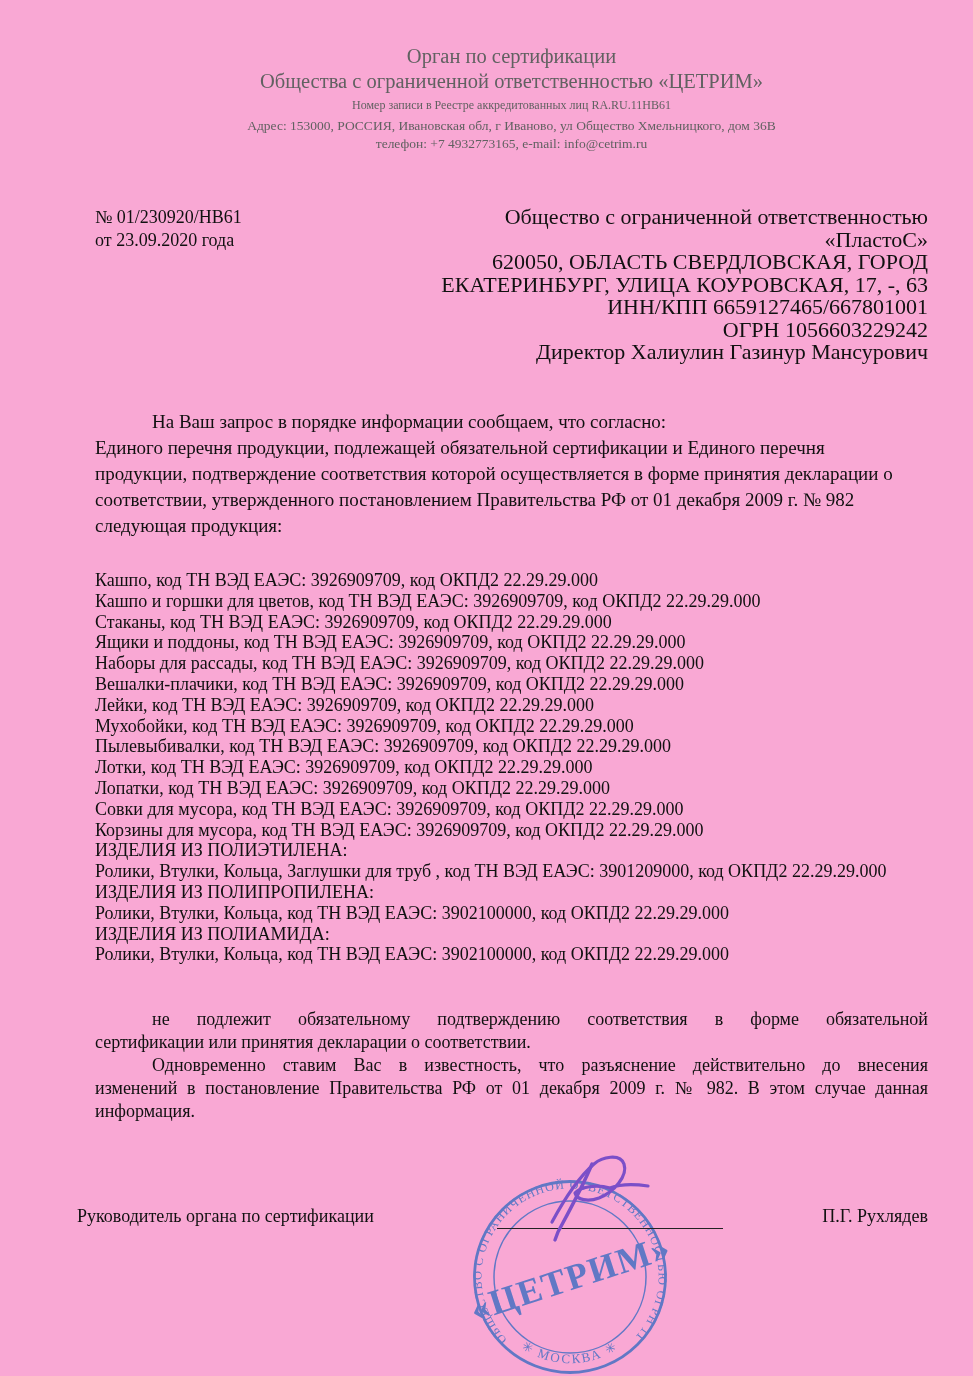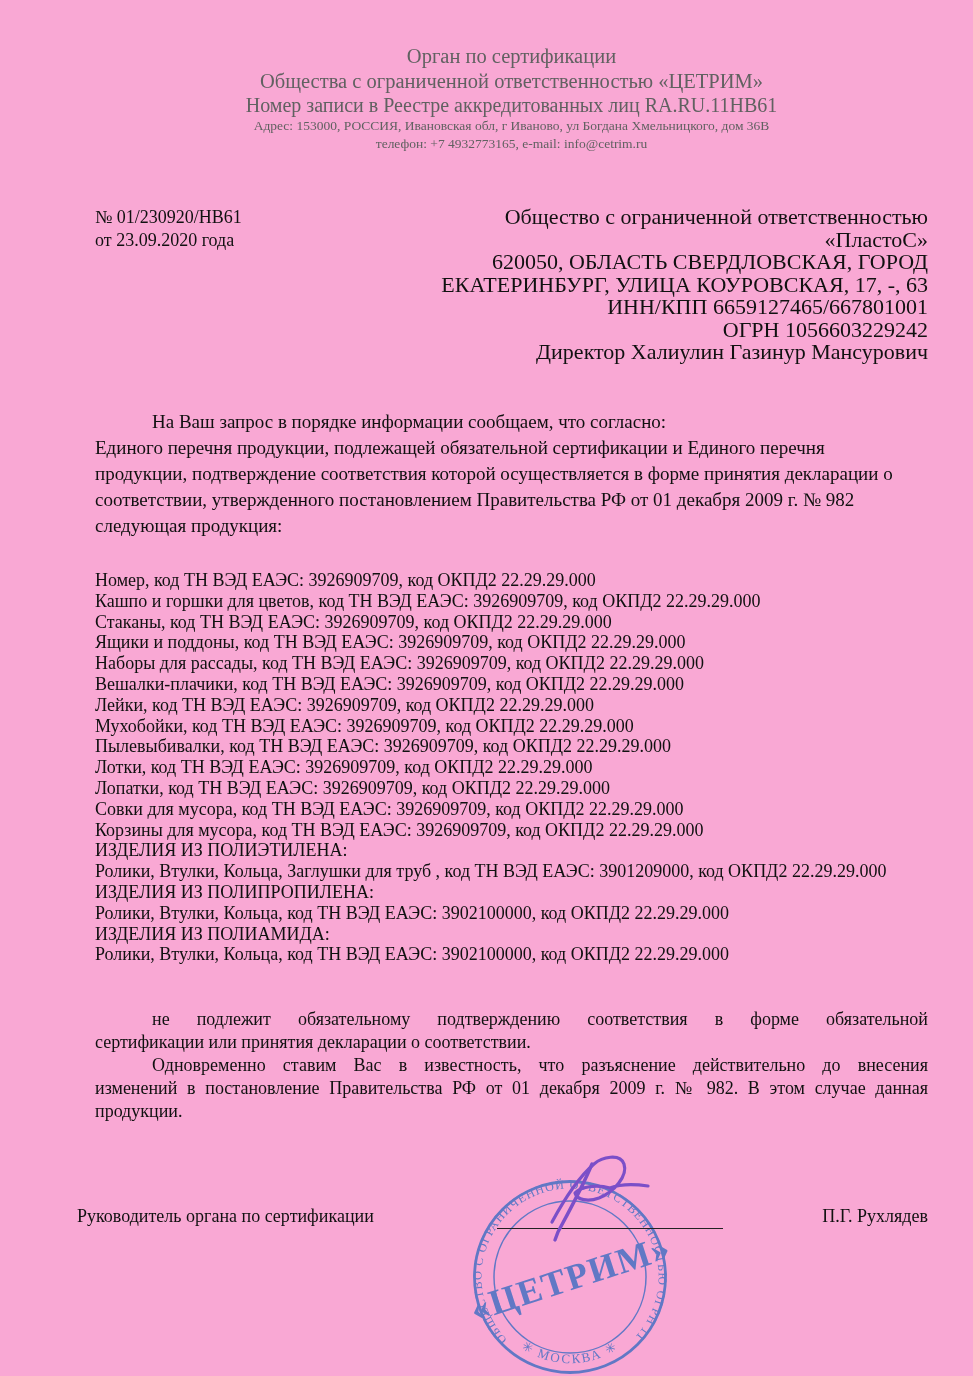--- a/index.html
+++ b/index.html
@@ -3,21 +3,21 @@
 <meta charset="utf-8">
 <style>
   html,body{margin:0;padding:0;background:#ffffff;}
   .page{
     position:relative;width:973px;height:1376px;background:#f9a8d4;overflow:hidden;
     font-family:"Liberation Serif","DejaVu Serif",serif;color:#111111;
   }
   
   .letterhead{position:absolute;left:95px;top:44px;width:833px;text-align:center;color:#616161;}
   .lh-line1,.lh-line2{font-size:20.5px;line-height:25px;}
-  .lh-line3{font-size:20px;line-height:23px;}
+  .lh-line3{font-size:12px;line-height:23px;}
   .lh-small{font-size:13.5px;line-height:18px;}
   
   .ref{position:absolute;left:95px;top:206px;font-size:18px;line-height:23px;}
   .recipient{position:absolute;right:45px;top:206px;width:640px;text-align:right;font-size:22px;line-height:22.5px;}
   
   .intro{position:absolute;left:95px;top:409px;width:833px;font-size:19px;line-height:26px;}
   .intro .line:first-child{text-indent:57px;}
   .products{position:absolute;left:95px;top:570px;width:845px;font-size:18px;line-height:20.8px;}
   .closing{position:absolute;left:95px;top:1008px;width:833px;font-size:18px;line-height:23px;}
   .jpara .line{text-align:justify;text-align-last:justify;}
@@ -34,21 +34,21 @@
 </style>
 </head>
 <body>
 
 <div class="page">
 
   <div class="letterhead">
     <div class="lh-line1">Орган по сертификации</div>
     <div class="lh-line2">Общества с ограниченной ответственностью «ЦЕТРИМ»</div>
     <div class="lh-line3">Номер записи в Реестре аккредитованных лиц RA.RU.11НВ61</div>
-    <div class="lh-small">Адрес: 153000, РОССИЯ, Ивановская обл, г Иваново, ул Богдана Хмельницкого, дом 36В</div>
+    <div class="lh-small">Адрес: 153000, РОССИЯ, Ивановская обл, г Иваново, ул Общество Хмельницкого, дом 36В</div>
     <div class="lh-small">телефон: +7 4932773165, e-mail: info@cetrim.ru</div>
   </div>
 
   <div class="ref">
     <div>№ 01/230920/НВ61</div>
     <div>от 23.09.2020 года</div>
   </div>
 
   <div class="recipient">
 
@@ -65,21 +65,21 @@
 
   <div class="line">На Ваш запрос в порядке информации сообщаем, что согласно:</div>
       <div class="line">Единого перечня продукции, подлежащей обязательной сертификации и Единого перечня</div>
       <div class="line">продукции, подтверждение соответствия которой осуществляется в форме принятия декларации о</div>
       <div class="line">соответствии, утвержденного постановлением Правительства РФ от 01 декабря 2009 г. № 982</div>
       <div class="line">следующая продукция:</div>
     </div>
 
   <div class="products">
 
-      <div class="line">Номер, код ТН ВЭД ЕАЭС: 3926909709, код ОКПД2 22.29.29.000</div>
+      <div class="line">Кашпо, код ТН ВЭД ЕАЭС: 3926909709, код ОКПД2 22.29.29.000</div>
       <div class="line">Кашпо и горшки для цветов, код ТН ВЭД ЕАЭС: 3926909709, код ОКПД2 22.29.29.000</div>
       <div class="line">Стаканы, код ТН ВЭД ЕАЭС: 3926909709, код ОКПД2 22.29.29.000</div>
       <div class="line">Ящики и поддоны, код ТН ВЭД ЕАЭС: 3926909709, код ОКПД2 22.29.29.000</div>
       <div class="line">Наборы для рассады, код ТН ВЭД ЕАЭС: 3926909709, код ОКПД2 22.29.29.000</div>
       <div class="line">Вешалки-плачики, код ТН ВЭД ЕАЭС: 3926909709, код ОКПД2 22.29.29.000</div>
       <div class="line">Лейки, код ТН ВЭД ЕАЭС: 3926909709, код ОКПД2 22.29.29.000</div>
       <div class="line">Мухобойки, код ТН ВЭД ЕАЭС: 3926909709, код ОКПД2 22.29.29.000</div>
       <div class="line">Пылевыбивалки, код ТН ВЭД ЕАЭС: 3926909709, код ОКПД2 22.29.29.000</div>
       <div class="line">Лотки, код ТН ВЭД ЕАЭС: 3926909709, код ОКПД2 22.29.29.000</div>
       <div class="line">Лопатки, код ТН ВЭД ЕАЭС: 3926909709, код ОКПД2 22.29.29.000</div>
@@ -96,21 +96,21 @@
   <div class="closing">
     <div class="jpara">
 
     <div class="line">не подлежит обязательному подтверждению соответствия в форме обязательной</div>
         <div class="line">сертификации или принятия декларации о соответствии.</div>
       </div>
     <div class="jpara">
 
     <div class="line">Одновременно ставим Вас в известность, что разъяснение действительно до внесения</div>
         <div class="line">изменений в постановление Правительства РФ от 01 декабря 2009 г. № 982. В этом случае данная</div>
-        <div class="line">продукции.</div>
+        <div class="line">информация.</div>
       </div>
   </div>
 
   <svg class="stamp" width="204" height="204" viewBox="-102 -102 204 204">
     <circle r="95.5" fill="none" stroke-width="2.8" stroke="#4d72c4"></circle>
     <circle r="76" fill="none" stroke-width="1.5" stroke="#4d72c4"></circle>
     <path id="stamp-ring-path" d="M -62.6,62.6 A 88.5,88.5 0 1 1 62.6,62.6" fill="none"></path>
     <path id="stamp-bottom-path" d="M -60,62 A 86.5,86.5 0 0 0 60,62" fill="none"></path>
     <text font-size="12.2" letter-spacing="1" fill="#4d72c4">
       <textPath href="#stamp-ring-path" startOffset="0">ОБЩЕСТВО С ОГРАНИЧЕННОЙ ОТВЕТСТВЕННОСТЬЮ ОГРН 1197746265025</textPath>

